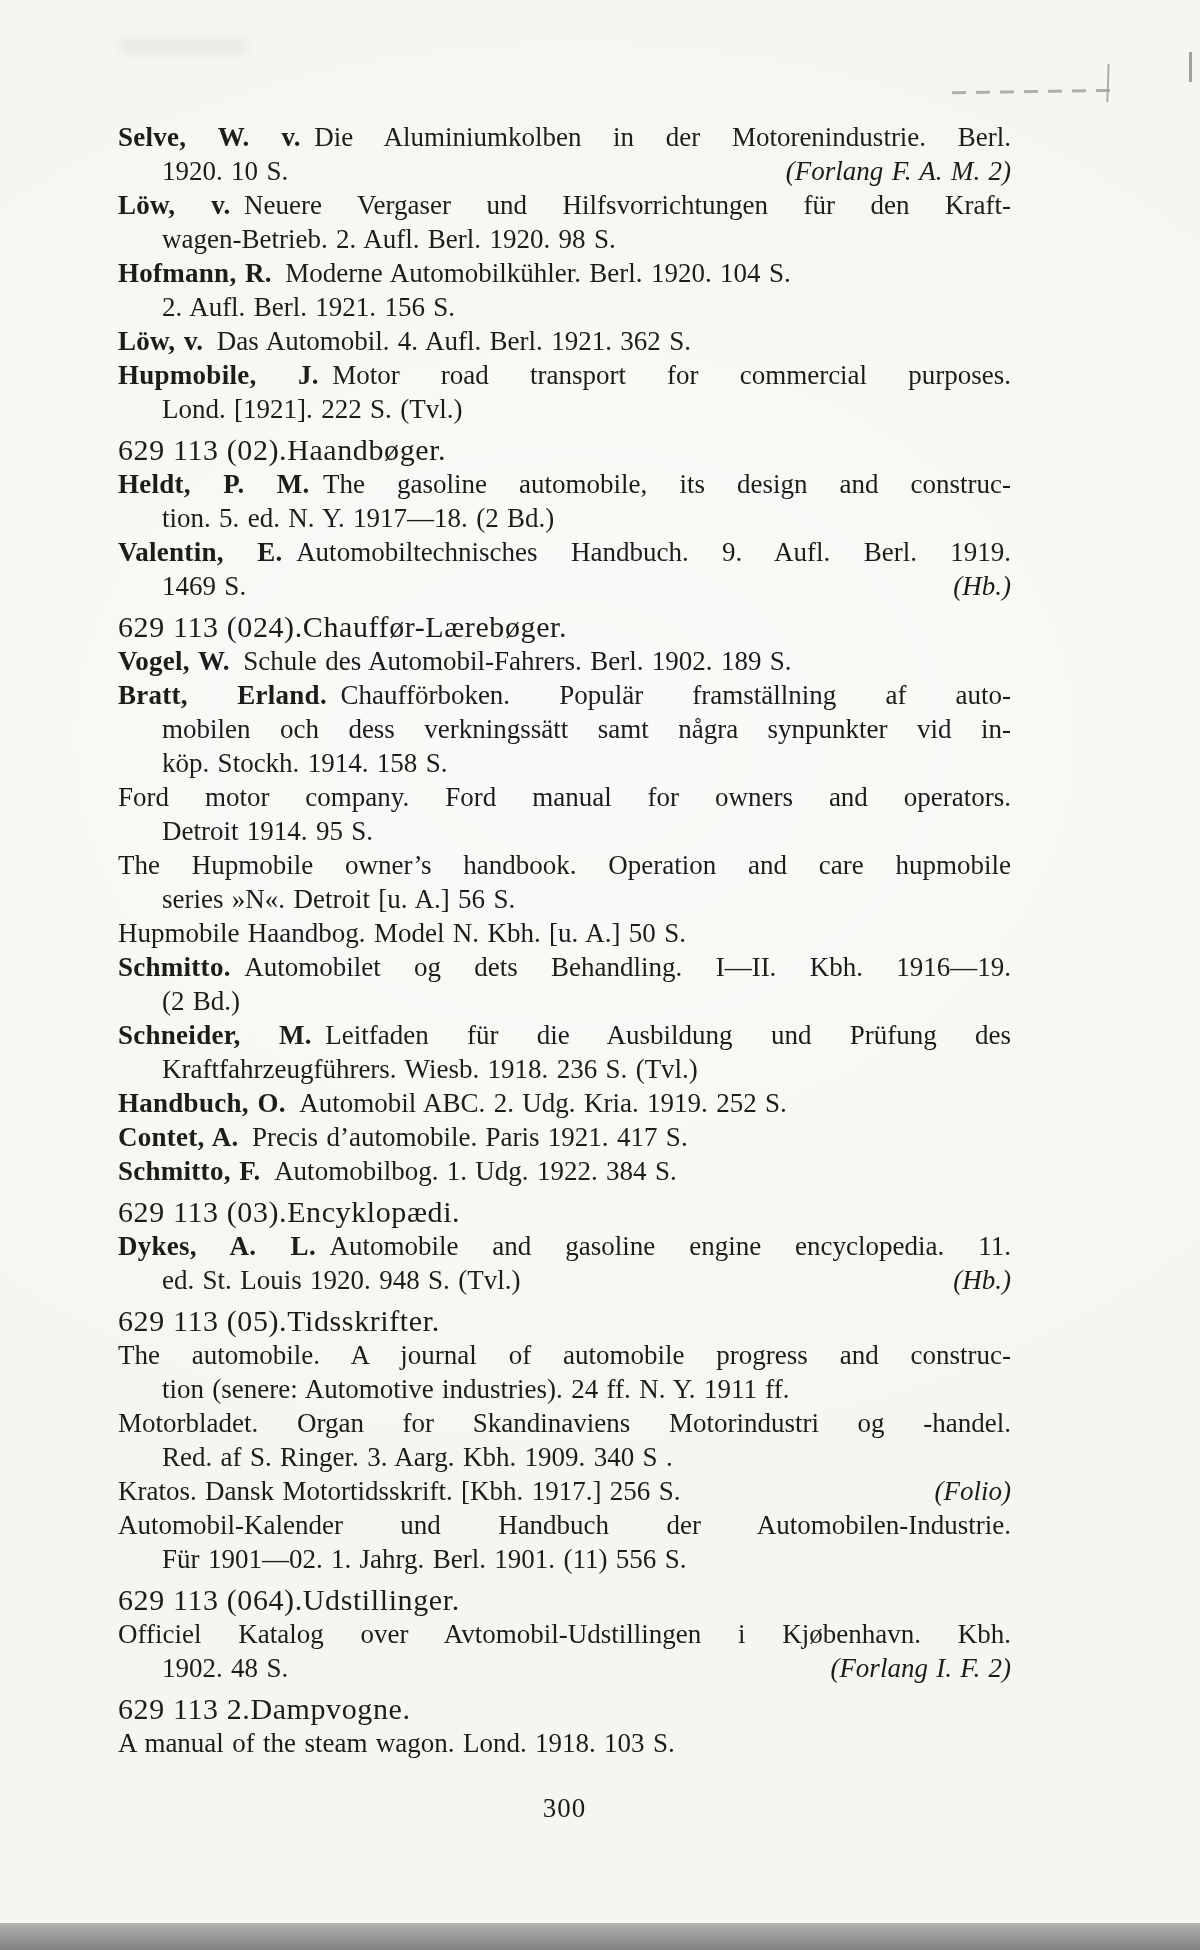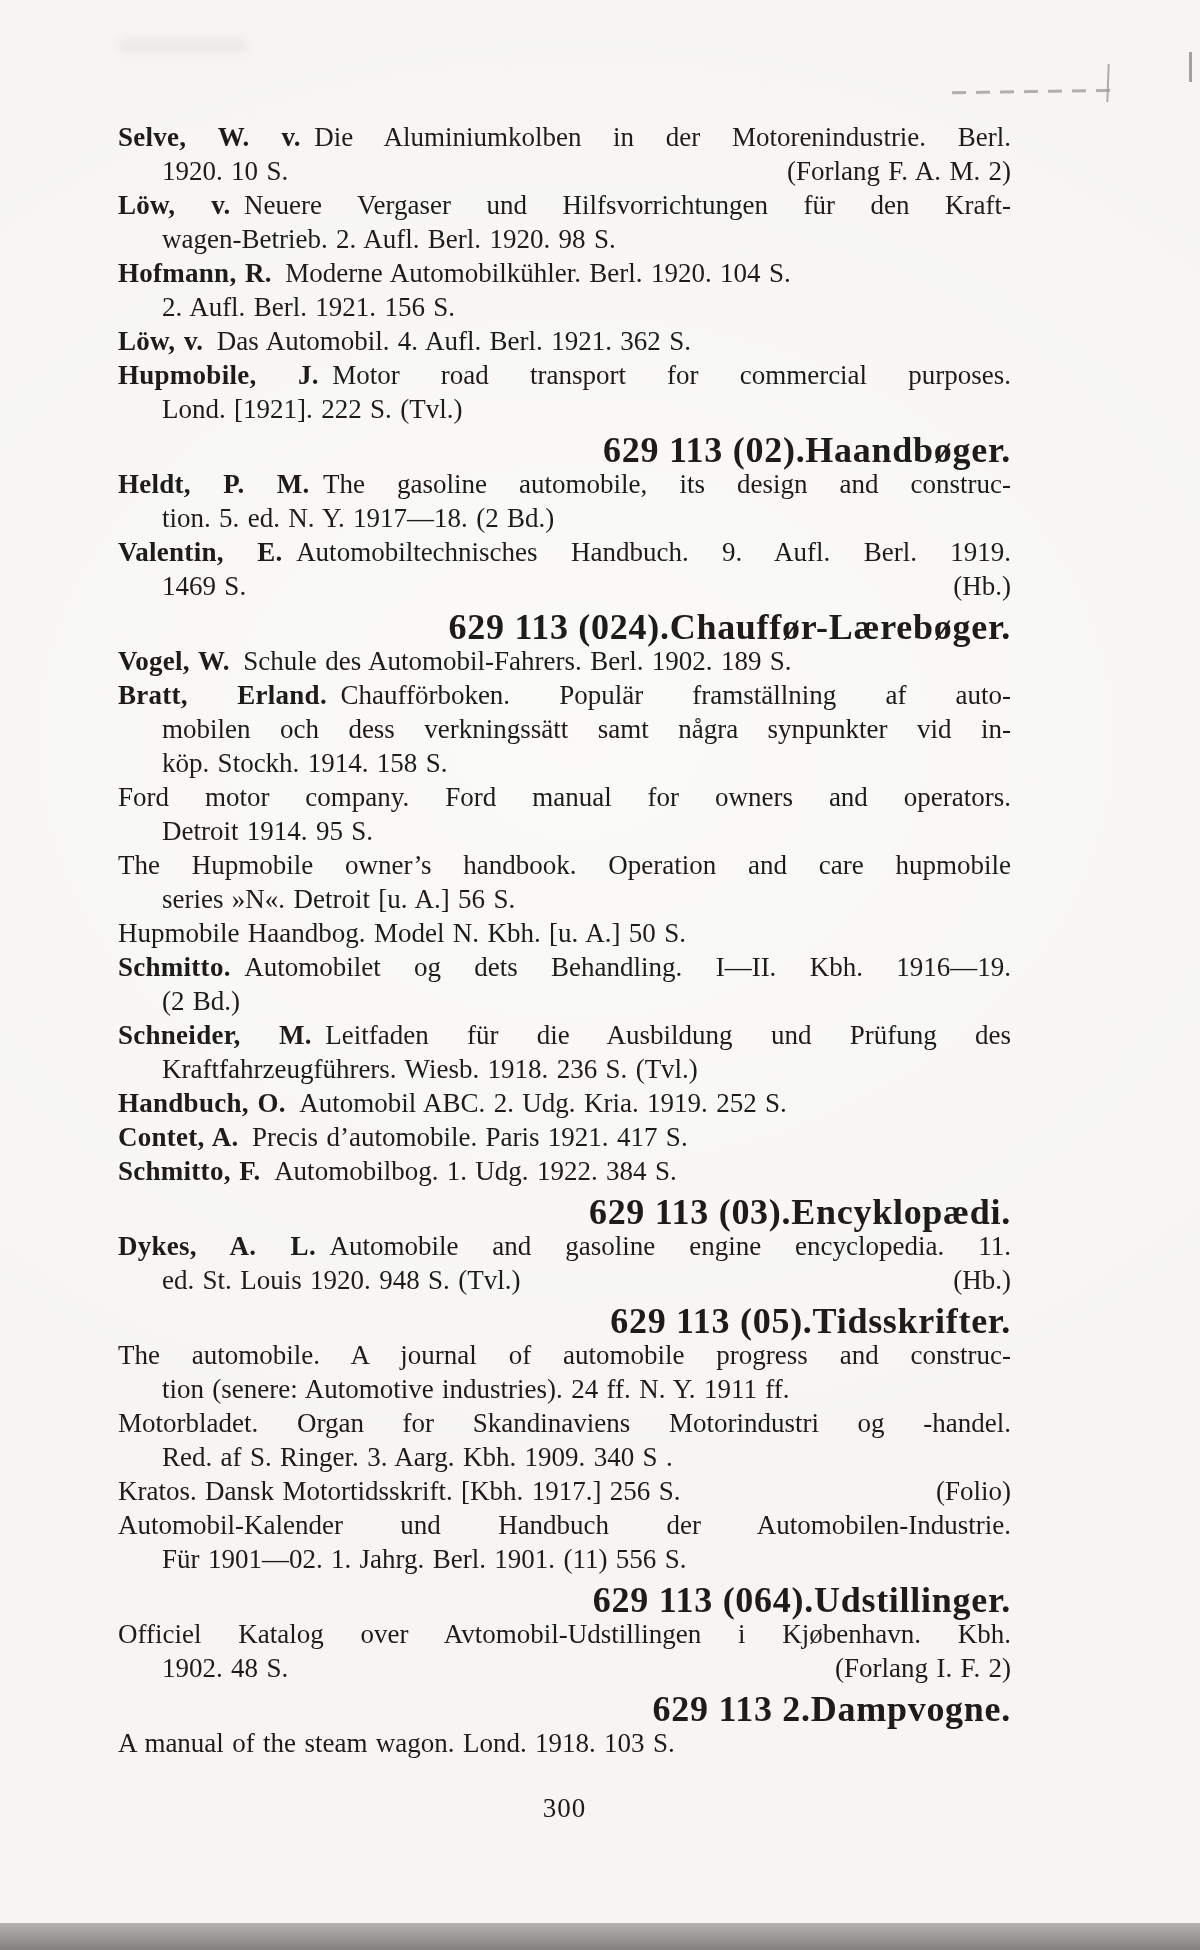--- a/index.html
+++ b/index.html
@@ -19,24 +19,24 @@
     position:absolute;left:118px;top:97px;width:893px;margin-top:23px;
   }
   .tline{
     font-size:27px;line-height:34px;height:34px;overflow:hidden;
     word-spacing:.06em;text-align:left;white-space:normal;
   }
   .cont{padding-left:44px;}
   .j{text-align:justify;}
   .j::after{content:"";display:inline-block;width:100%;height:0;line-height:0;vertical-align:top;}
   .author{font-weight:bold;letter-spacing:.01em;}
-  .rnote{float:right;padding-left:10px;}
+  .rnote{float:right;padding-left:10px;font-style:italic;}
   .chline{
-    display:flex;justify-content:flex-end;align-items:baseline;
-    font-weight:bold;font-size:36px;line-height:34px;height:34px;margin-top:7px;
+    display:flex;justify-content:flex-start;align-items:baseline;
+    font-weight:normal;font-size:30px;line-height:34px;height:34px;margin-top:7px;
     letter-spacing:.02em;
   }
   .page-number{
     position:absolute;left:118px;top:1793px;width:893px;
     text-align:center;font-size:27px;letter-spacing:.04em;
   }
   
   .scan-edge{
     position:absolute;left:0;bottom:0;width:1200px;height:27px;
     background:linear-gradient(to bottom,#b3b2b0,#828180);

